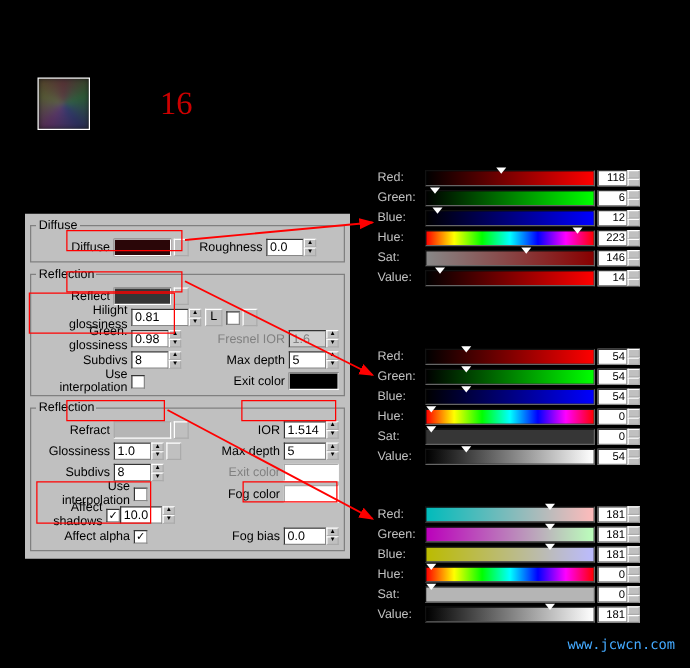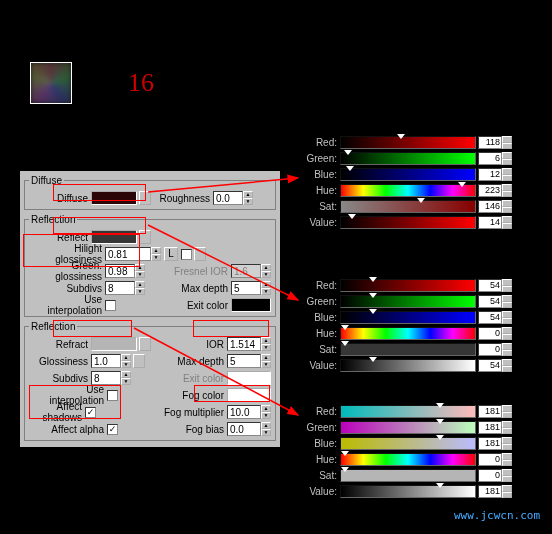--- a/index.html
+++ b/index.html
@@ -16,21 +16,21 @@
 .gray{color:#808080}
 .sw{height:14px;border:1px inset #fff;background:#000}
 .num{height:14px;background:#fff;border:1px inset #888;font-size:10px;padding:0 2px;display:flex;align-items:center}
 .spin{width:10px;height:14px;display:flex;flex-direction:column}
 .spin div{flex:1;background:#c0c0c0;border:1px outset #fff;font-size:5px;line-height:5px;text-align:center}
 .chk{width:11px;height:11px;background:#fff;border:1px inset #888;display:inline-flex;align-items:center;justify-content:center;font-size:9px;color:#000}
 .btn{height:14px;background:#c0c0c0;border:1px outset #fff;font-size:10px;text-align:center;line-height:12px}
 .hl{position:absolute;border:1px solid #f00;pointer-events:none}
 .cpick{position:absolute;width:210px}
 .crow{display:flex;align-items:center;height:15px;margin-bottom:1px}
-.clbl{width:38px;text-align:right;color:#c0c0c0;padding-right:3px;font-size:10px}
+.clbl{width:38px;color:#c0c0c0;padding-right:3px;font-size:10px}
 .cbar{flex:1;height:13px;border:1px inset #666;position:relative}
 .cval{width:24px;height:13px;background:#fff;border:1px inset #888;font-size:9px;text-align:right;padding-right:1px;margin-left:2px;line-height:11px}
 .csp{width:10px;height:13px;display:flex;flex-direction:column}
 .csp div{flex:1;background:#c0c0c0;border:1px outset #fff}
 .tick{position:absolute;top:-3px;width:0;height:0;border-left:4px solid transparent;border-right:4px solid transparent;border-top:5px solid #fff}
 .wm{position:absolute;right:12px;bottom:12px;text-align:right}
 .wm1{color:#fff;font-size:18px;font-family:"SimSun",serif;letter-spacing:2px}
 .wm2{color:#4af;font-size:11px;font-family:monospace}
 </style>
 </head>
@@ -154,21 +154,20 @@
 </div>
 <div class="row">
   <div class="lbl" style="width:78px">Use interpolation</div>
   <div class="chk"></div>
   <div class="lbl-r" style="flex:1">Fog color</div>
   <div class="sw" style="width:44px;background:#fff"></div>
 </div>
 <div class="row">
   <div class="lbl" style="width:56px">Affect shadows</div>
   <div class="chk">✓</div>
-  <div class="lbl-r" style="flex:1">Fog multiplier</div>
   <div class="num" style="width:34px">10.0</div>
   <div class="spin">
           <div>▲</div>
           <div>▼</div>
         </div>
 </div>
 <div class="row">
   <div class="lbl" style="width:78px">Affect alpha</div>
   <div class="chk">✓</div>
   <div class="lbl-r" style="flex:1">Fog bias</div>

